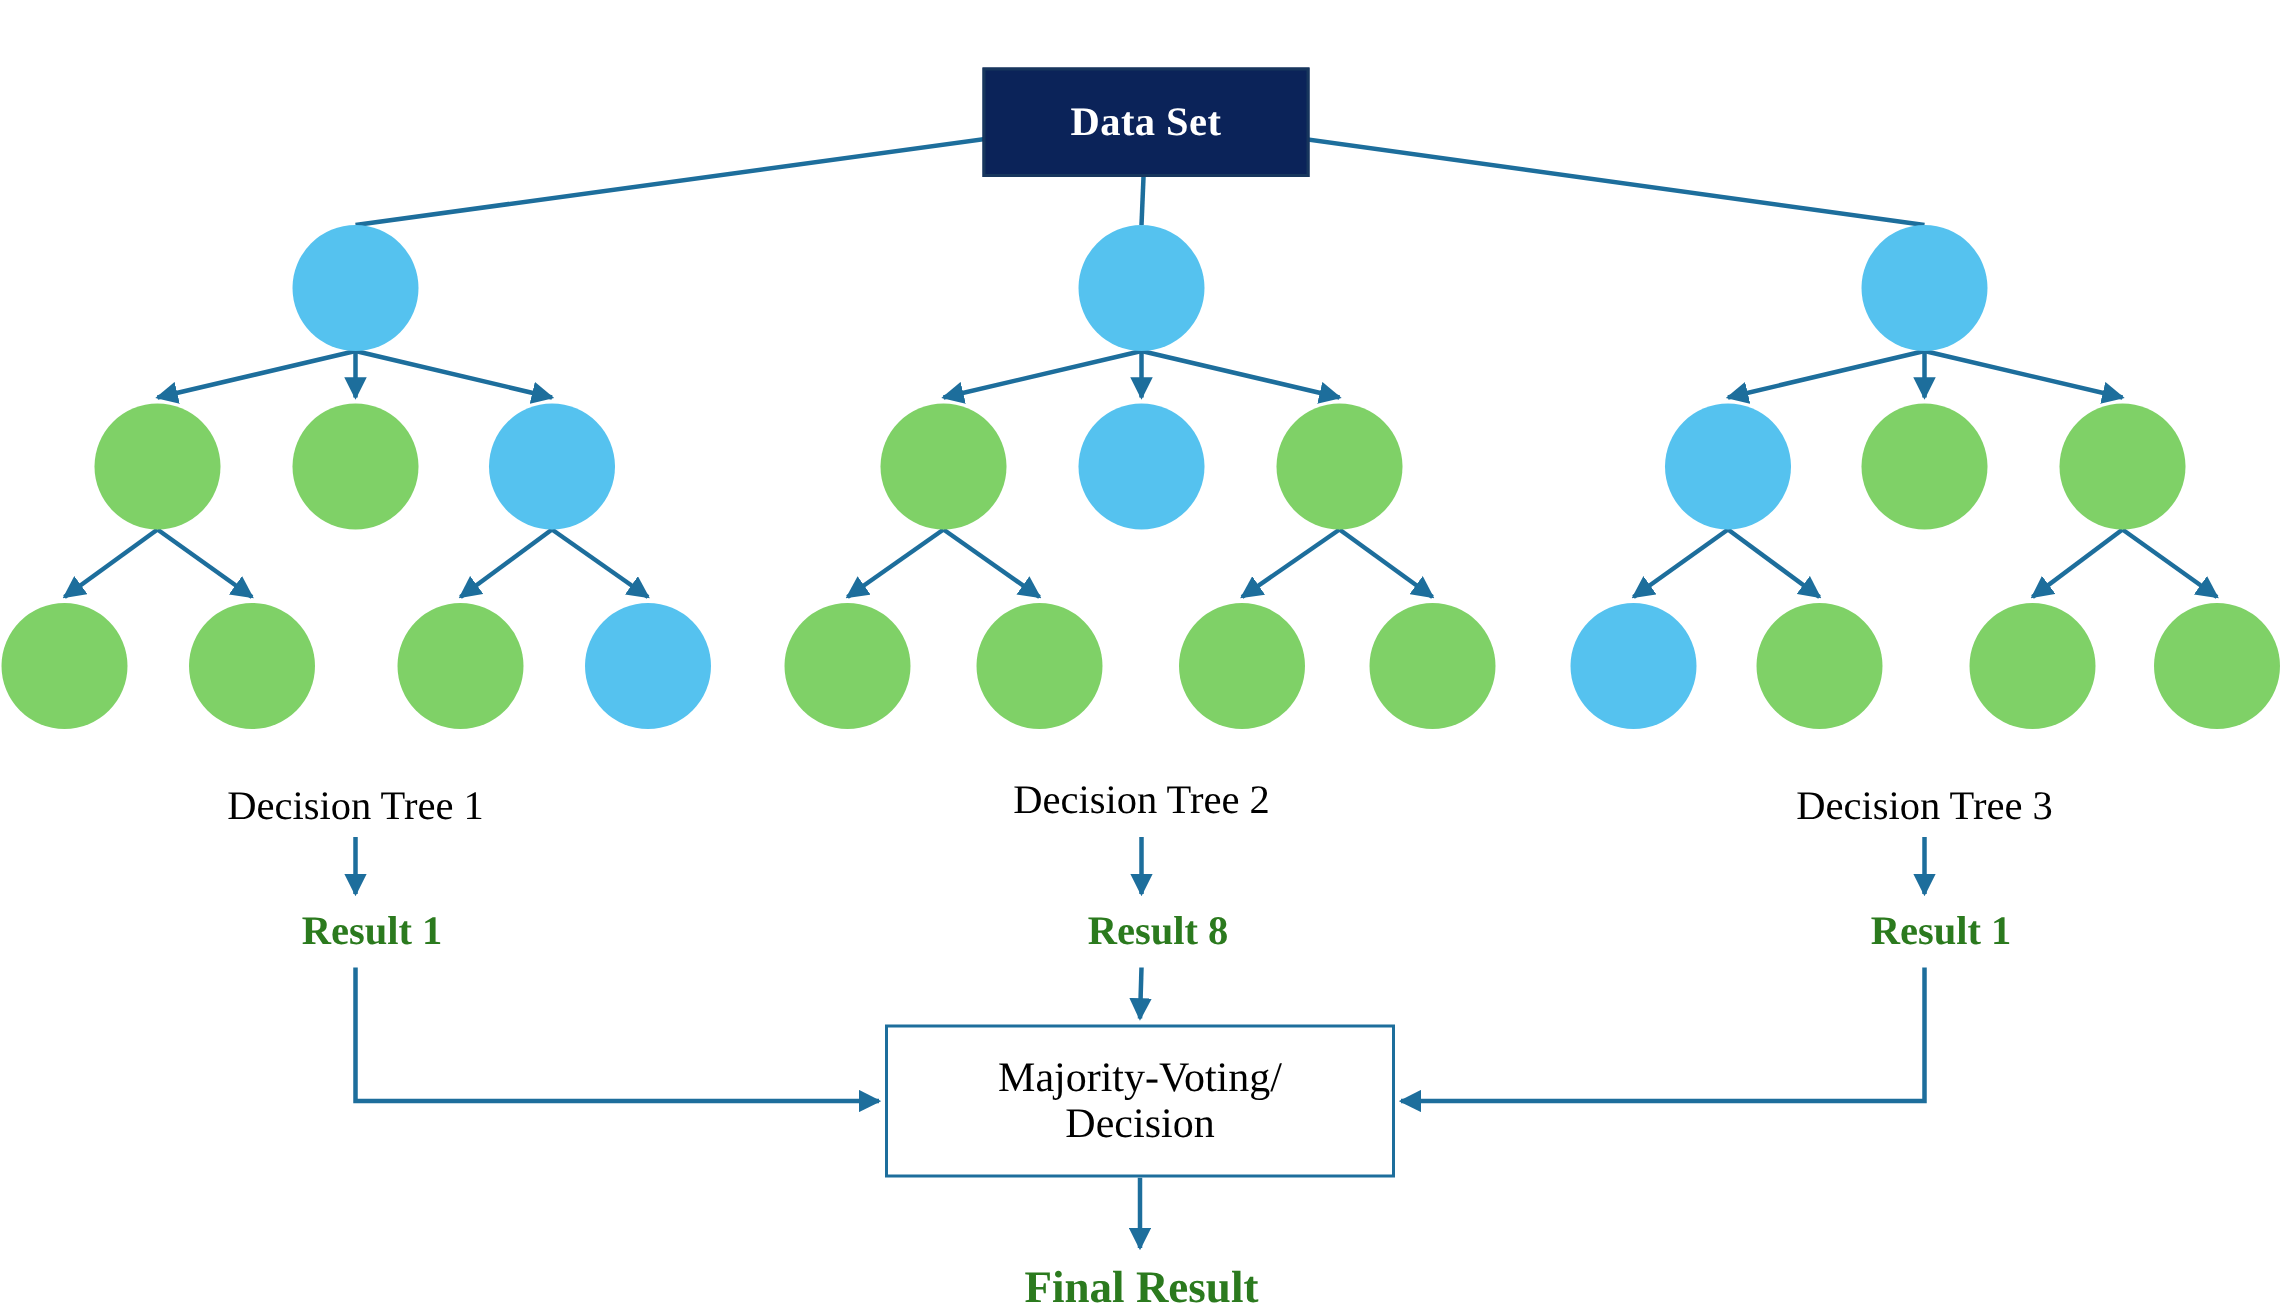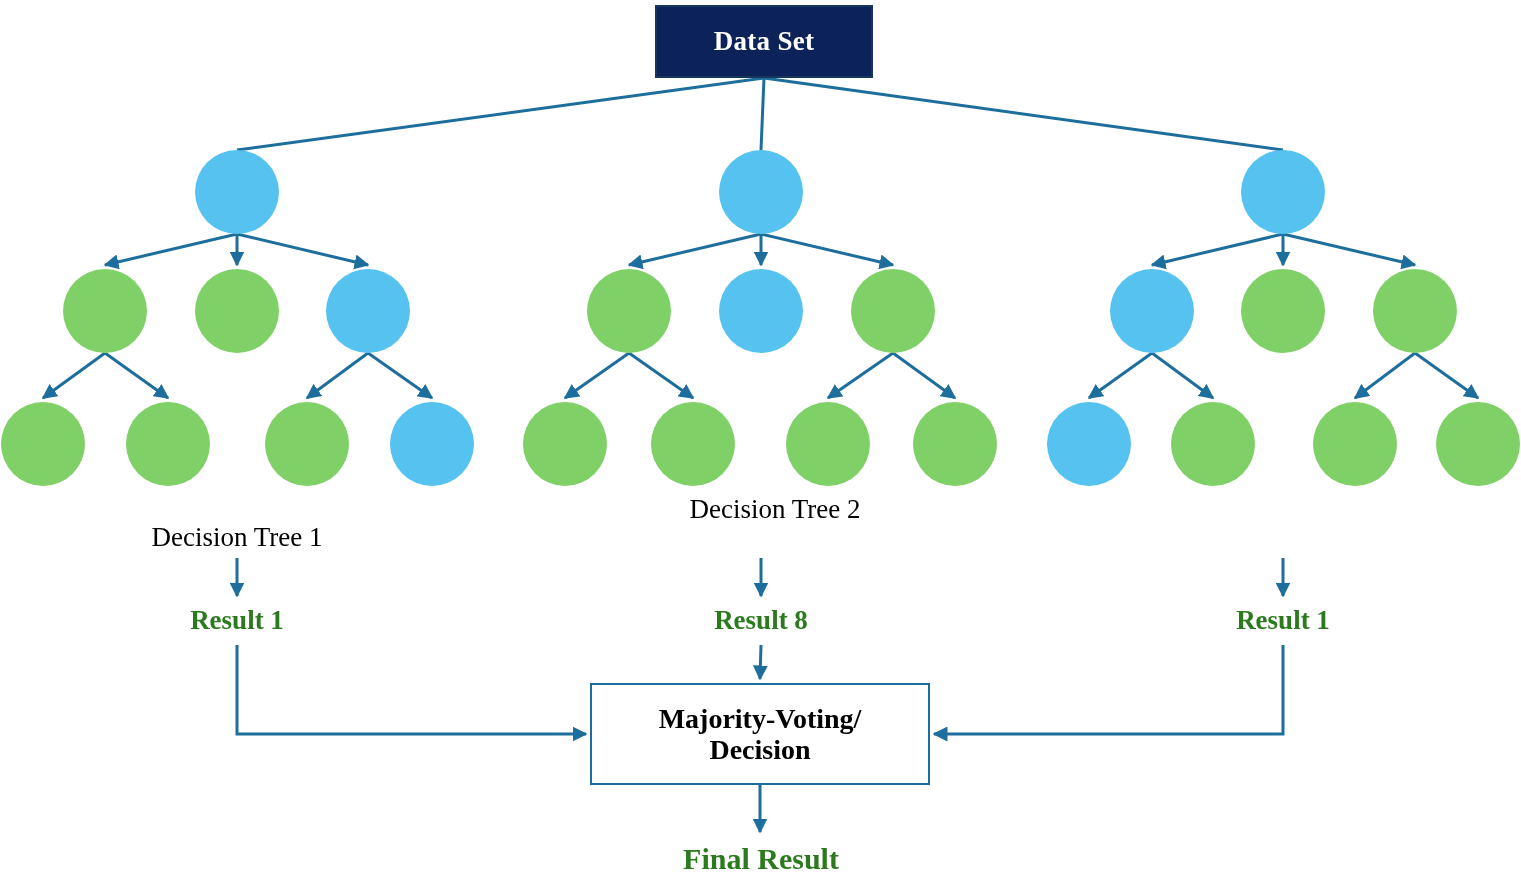--- a/index.html
+++ b/index.html
@@ -33,20 +33,21 @@
   .node.green { background: #7fd167; }
 
   .dataset-box {
     position: absolute;
     background: #0b2359;
     border: 2px solid #17365d;
     display: flex;
     align-items: center;
     justify-content: center;
     box-sizing: border-box;
+    margin-top: 40px;
   }
   .dataset-box .label {
     color: #ffffff;
     font-weight: bold;
     font-size: 27px;
     letter-spacing: 0.3px;
     font-family: "Liberation Serif", "DejaVu Serif", serif;
   }
 
   .tree-label {
@@ -61,20 +62,21 @@
   }
   .result-label {
     position: absolute;
     color: #2b7a1e;
     font-weight: bold;
     font-size: 27px;
     text-align: center;
     white-space: nowrap;
     transform: translateX(-50%);
     font-family: "Liberation Serif", "DejaVu Serif", serif;
+    margin-left: 11px;
   }
   .final-label {
     position: absolute;
     color: #2b7a1e;
     font-weight: bold;
     font-size: 30px;
     text-align: center;
     white-space: nowrap;
     transform: translateX(-50%);
     font-family: "Liberation Serif", "DejaVu Serif", serif;
@@ -86,21 +88,21 @@
     border: 2.5px solid #1d6e9c;
     box-sizing: border-box;
     display: flex;
     flex-direction: column;
     align-items: center;
     justify-content: center;
     line-height: 1.12;
   }
   .vote-box .vline {
     color: #000000;
-    font-weight: bold;
+    font-weight: normal;
     font-size: 28px;
     white-space: nowrap;
     font-family: "Liberation Serif", "DejaVu Serif", serif;
   }
 </style>
 </head>
 <body>
 
 <div id="stage">
 
@@ -170,21 +172,22 @@
       <div class="node blue" style="left: 1110px; top: 269px; width: 84px; height: 84px;"></div>
       <div class="node green" style="left: 1241px; top: 269px; width: 84px; height: 84px;"></div>
       <div class="node green" style="left: 1373px; top: 269px; width: 84px; height: 84px;"></div>
       <div class="node blue" style="left: 1047px; top: 402px; width: 84px; height: 84px;"></div>
       <div class="node green" style="left: 1171px; top: 402px; width: 84px; height: 84px;"></div>
       <div class="node green" style="left: 1313px; top: 402px; width: 84px; height: 84px;"></div>
       <div class="node green" style="left: 1436px; top: 402px; width: 84px; height: 84px;"></div>
     </div>
 
   <div class="tree-label" style="left: 237px; top: 522px;">Decision Tree 1</div>
-  <div class="tree-label" style="left: 761px; top: 494px; margin-left: 14px;">Decision Tree 2</div>
+  <div class="tree-label" style="left: 761px; top: 518px;">Decision Tree 2</div>
+  <div class="tree-label" style="left: 1283px; top: 522px;">Decision Tree 3</div>
 
   <div class="result-label" style="left: 237px; top: 605px;">Result 1</div>
   <div class="result-label" style="left: 761px; top: 605px;">Result 8</div>
   <div class="result-label" style="left: 1283px; top: 605px;">Result 1</div>
 
   <div class="vote-box" style="left: 590px; top: 683px; width: 340px; height: 102px;">
     <span class="vline">Majority-Voting/</span>
     <span class="vline">Decision</span>
   </div>
 

